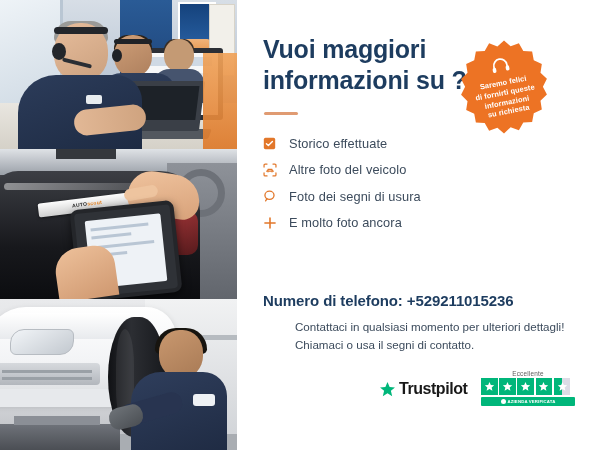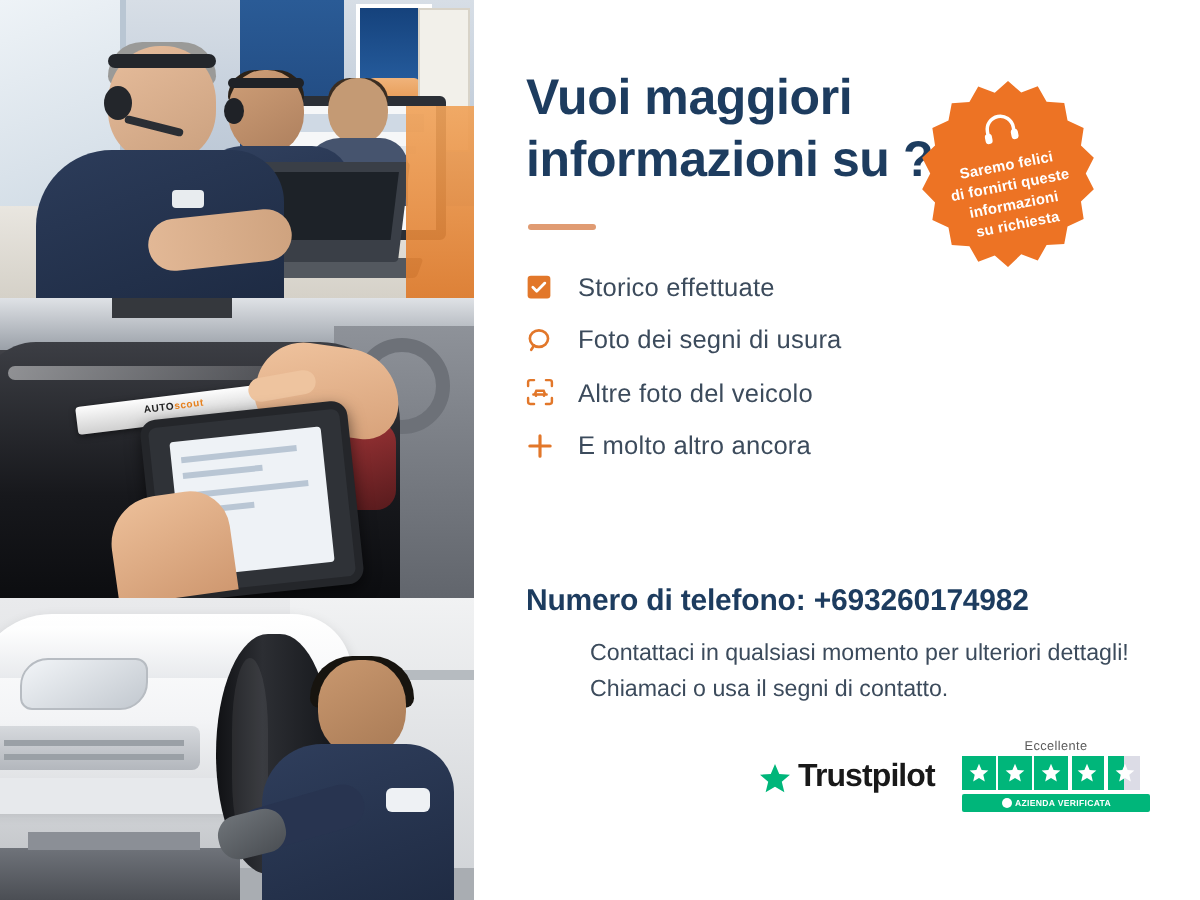--- a/index.html
+++ b/index.html
@@ -285,52 +285,52 @@
               <rect x="1" y="1" width="14" height="14" rx="2" fill="#e2772a"></rect>
               <path d="M4.2 8.2l2.4 2.4 5-5" stroke="#fff" stroke-width="1.7" fill="none" stroke-linecap="round" stroke-linejoin="round"></path>
             </svg>
         </span>
         <span class="txt">Storico effettuate</span>
       </div>
 
 
       <div class="feat">
         <span class="ico">
-          <svg width="14" height="14" viewBox="0 0 16 16" stroke="#e2772a" stroke-width="1.5" fill="none" stroke-linecap="round">
-              <ellipse cx="7.4" cy="7.2" rx="5.2" ry="4.7"></ellipse>
-              <path d="M4.6 11.1L3 13.6"></path>
-            </svg>
-        </span>
-        <span class="txt">Foto dei segni di usura</span>
-      </div>
-
-      <div class="feat">
-        <span class="ico">
           <svg width="14" height="14" viewBox="0 0 16 16" stroke="#e2772a" stroke-width="1.4" fill="none" stroke-linecap="round">
               <path d="M1.2 4.6V2.4c0-.7.5-1.2 1.2-1.2h2.2M14.8 4.6V2.4c0-.7-.5-1.2-1.2-1.2h-2.2M1.2 11.4v2.2c0 .7.5 1.2 1.2 1.2h2.2M14.8 11.4v2.2c0 .7-.5 1.2-1.2 1.2h-2.2"></path>
               <path d="M4.2 9.4h7.6M5 9.4l.9-2.1h4.2l.9 2.1" fill="none"></path>
               <circle cx="5.7" cy="10.1" r=".75" fill="#e2772a" stroke="none"></circle>
               <circle cx="10.3" cy="10.1" r=".75" fill="#e2772a" stroke="none"></circle>
             </svg>
         </span>
         <span class="txt">Altre foto del veicolo</span>
       </div>
 
       <div class="feat">
         <span class="ico">
+          <svg width="14" height="14" viewBox="0 0 16 16" stroke="#e2772a" stroke-width="1.5" fill="none" stroke-linecap="round">
+              <ellipse cx="7.4" cy="7.2" rx="5.2" ry="4.7"></ellipse>
+              <path d="M4.6 11.1L3 13.6"></path>
+            </svg>
+        </span>
+        <span class="txt">Foto dei segni di usura</span>
+      </div>
+
+      <div class="feat">
+        <span class="ico">
           <svg width="14" height="14" viewBox="0 0 16 16" stroke="#e2772a" stroke-width="1.8" stroke-linecap="round">
               <path d="M8 2.2v11.6M2.2 8h11.6"></path>
             </svg>
         </span>
-        <span class="txt">E molto altro ancora</span>
-      </div>
-
-    </div>
-
-    <div class="phone">Numero di telefono: +693260174982</div>
+        <span class="txt">E molto foto ancora</span>
+      </div>
+
+    </div>
+
+    <div class="phone">Numero di telefono: +529211015236</div>
     <div class="sub">
       <div>Contattaci in qualsiasi momento per ulteriori dettagli!</div>
       <div>Chiamaci o usa il segni di contatto.</div>
     </div>
 
     <div class="badge">
       <svg class="burst" viewBox="0 0 100 100">
         <path fill="#ed7324" d="M50 1.5l6.9 6.1 8.6-3.3 4.6 8.1 9.2.6 1.7 9.1 8.4 3.9-1.4 9.1 6.7 6.4-4.2 8.2 4.2 8.2-6.7 6.4 1.4 9.1-8.4 3.9-1.7 9.1-9.2.6-4.6 8.1-8.6-3.3L50 98.5l-6.9-6.1-8.6 3.3-4.6-8.1-9.2-.6-1.7-9.1-8.4-3.9 1.4-9.1L5.3 58l4.2-8.2L5.3 41.6l6.7-6.4-1.4-9.1 8.4-3.9 1.7-9.1 9.2-.6 4.6-8.1 8.6 3.3z"></path>
       </svg>
       <div class="inner">

